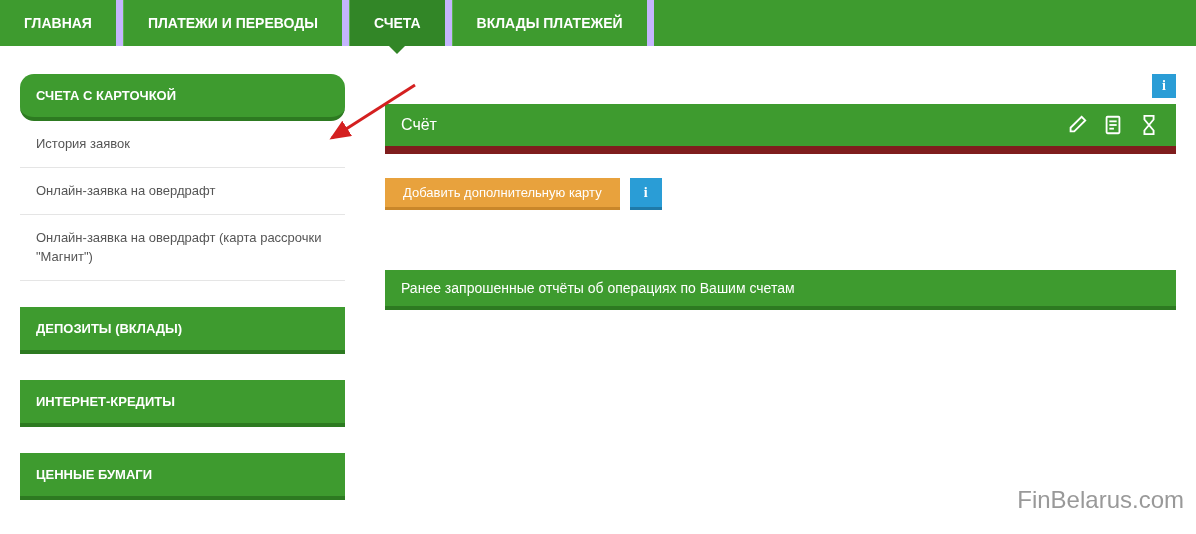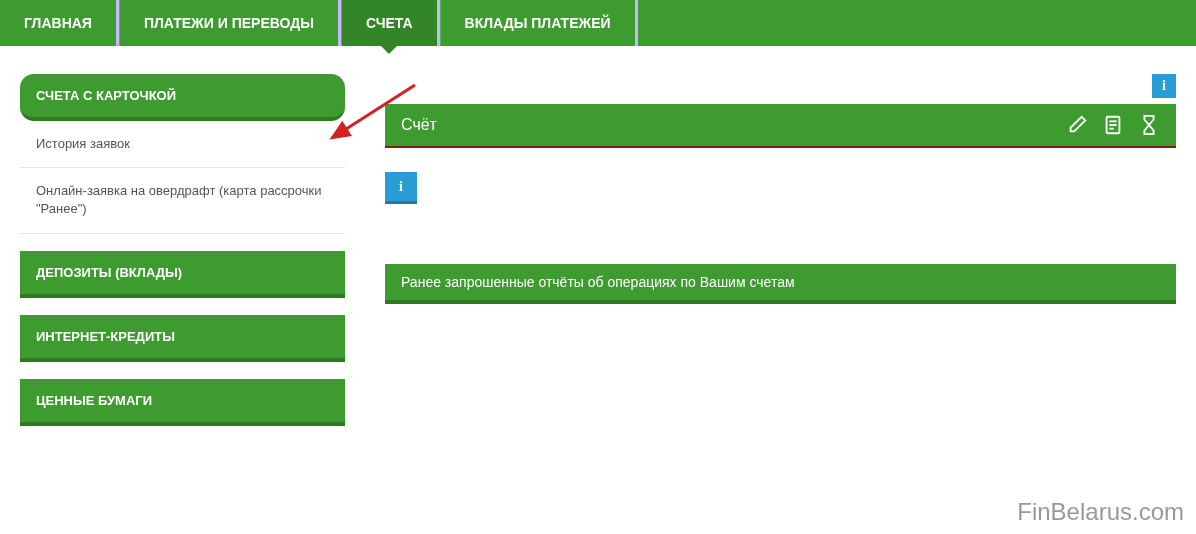--- a/index.html
+++ b/index.html
@@ -9,21 +9,21 @@
     .nav-item { 
       padding: 0 24px; 
       height: 46px; 
       display: flex; 
       align-items: center; 
       color: #fff; 
       font-size: 14px; 
       font-weight: bold; 
       cursor: pointer;
       border-left: 1px solid #5cb34d;
-      border-right: 3px solid #c4b5fd;
+      border-right: 7px solid #c4b5fd;
       position: relative;
     }
     .nav-item:first-child { border-left: none; }
     .nav-item.active { background: #328627; }
     .nav-item.active::after {
       content: '';
       position: absolute;
       bottom: -8px;
       left: 50%;
       transform: translateX(-50%);
@@ -56,21 +56,21 @@
       line-height: 1.4;
     }
     .sidebar-item.selected { background: #f7ecc9; }
     .sidebar-block { 
       background: #3e9b2f; 
       color: #fff; 
       padding: 14px 16px; 
       font-size: 13px; 
       font-weight: bold;
       border-bottom: 4px solid #2d7a21;
-      margin-top: 17px;
+      margin-top: 26px;
       cursor: pointer;
     }
     
     .main { flex: 1; }
     .info-row { display: flex; justify-content: flex-end; margin-bottom: 6px; }
     .info-badge { 
       background: #2a9dd6; 
       color: #fff; 
       width: 24px; 
       height: 24px; 
@@ -83,21 +83,21 @@
       cursor: pointer;
     }
     
     .account-bar { 
       background: #3e9b2f; 
       color: #fff; 
       padding: 10px 16px; 
       display: flex; 
       align-items: center;
       justify-content: space-between;
-      border-bottom: 2px solid #7f1d1d;
+      border-bottom: 8px solid #7f1d1d;
     }
     .account-icons { display: flex; gap: 14px; align-items: center; }
     .account-icons svg { cursor: pointer; }
     
     .action-row { display: flex; gap: 10px; margin-top: 24px; align-items: stretch; }
     .orange-btn { 
       background: #e8a23d; 
       color: #fff; 
       padding: 0 18px; 
       height: 32px;
@@ -135,42 +135,43 @@
     
     .arrow-annotation {
       position: absolute;
       top: 80px;
       left: 320px;
       pointer-events: none;
     }
     
     .watermark {
       position: absolute;
-      bottom: 8px;
+      bottom: 20px;
       right: 12px;
       font-size: 24px;
       color: #999;
       font-family: Arial, sans-serif;
     }
   </style>
 </head>
 <body>
 
 <div class="top-nav">
   <div class="nav-item">ГЛАВНАЯ</div>
   <div class="nav-item">ПЛАТЕЖИ И ПЕРЕВОДЫ</div>
   <div class="nav-item active">СЧЕТА</div>
   <div class="nav-item">ВКЛАДЫ ПЛАТЕЖЕЙ</div>
 </div>
 
 <div class="content">
   <div class="sidebar">
     <div class="sidebar-header">СЧЕТА С КАРТОЧКОЙ</div>
     <div class="sidebar-item">История заявок</div>
-    <div class="sidebar-item">Онлайн-заявка на овердрафт (карта рассрочки "Ранее")</div>
+    <div class="sidebar-item">Онлайн-заявка на овердрафт</div>
+    <div class="sidebar-item">Онлайн-заявка на овердрафт (карта рассрочки "Магнит")</div>
     <div class="sidebar-block">ДЕПОЗИТЫ (ВКЛАДЫ)</div>
     <div class="sidebar-block">ИНТЕРНЕТ-КРЕДИТЫ</div>
     <div class="sidebar-block">ЦЕННЫЕ БУМАГИ</div>
   </div>
 
   <div class="main">
     <div class="info-row">
       <div class="info-badge">i</div>
     </div>
 
@@ -186,20 +187,21 @@
           <line x1="8" y1="12" x2="16" y2="12"></line>
           <line x1="8" y1="16" x2="13" y2="16"></line>
         </svg>
         <svg width="22" height="22" viewBox="0 0 24 24" fill="none" stroke="#fff" stroke-width="2">
           <path d="M6 2h12M6 22h12M7 2v4l5 6-5 6v4M17 2v4l-5 6 5 6v4"></path>
         </svg>
       </div>
     </div>
 
     <div class="action-row">
+      <button class="orange-btn">Добавить дополнительную карту</button>
       <button class="blue-btn">i</button>
     </div>
 
     <div class="reports-bar">Ранее запрошенные отчёты об операциях по Вашим счетам</div>
   </div>
 </div>
 
 <svg class="arrow-annotation" width="110" height="70">
   <defs>
     <marker id="arrowhead" markerWidth="8" markerHeight="8" refX="6" refY="3" orient="auto">

